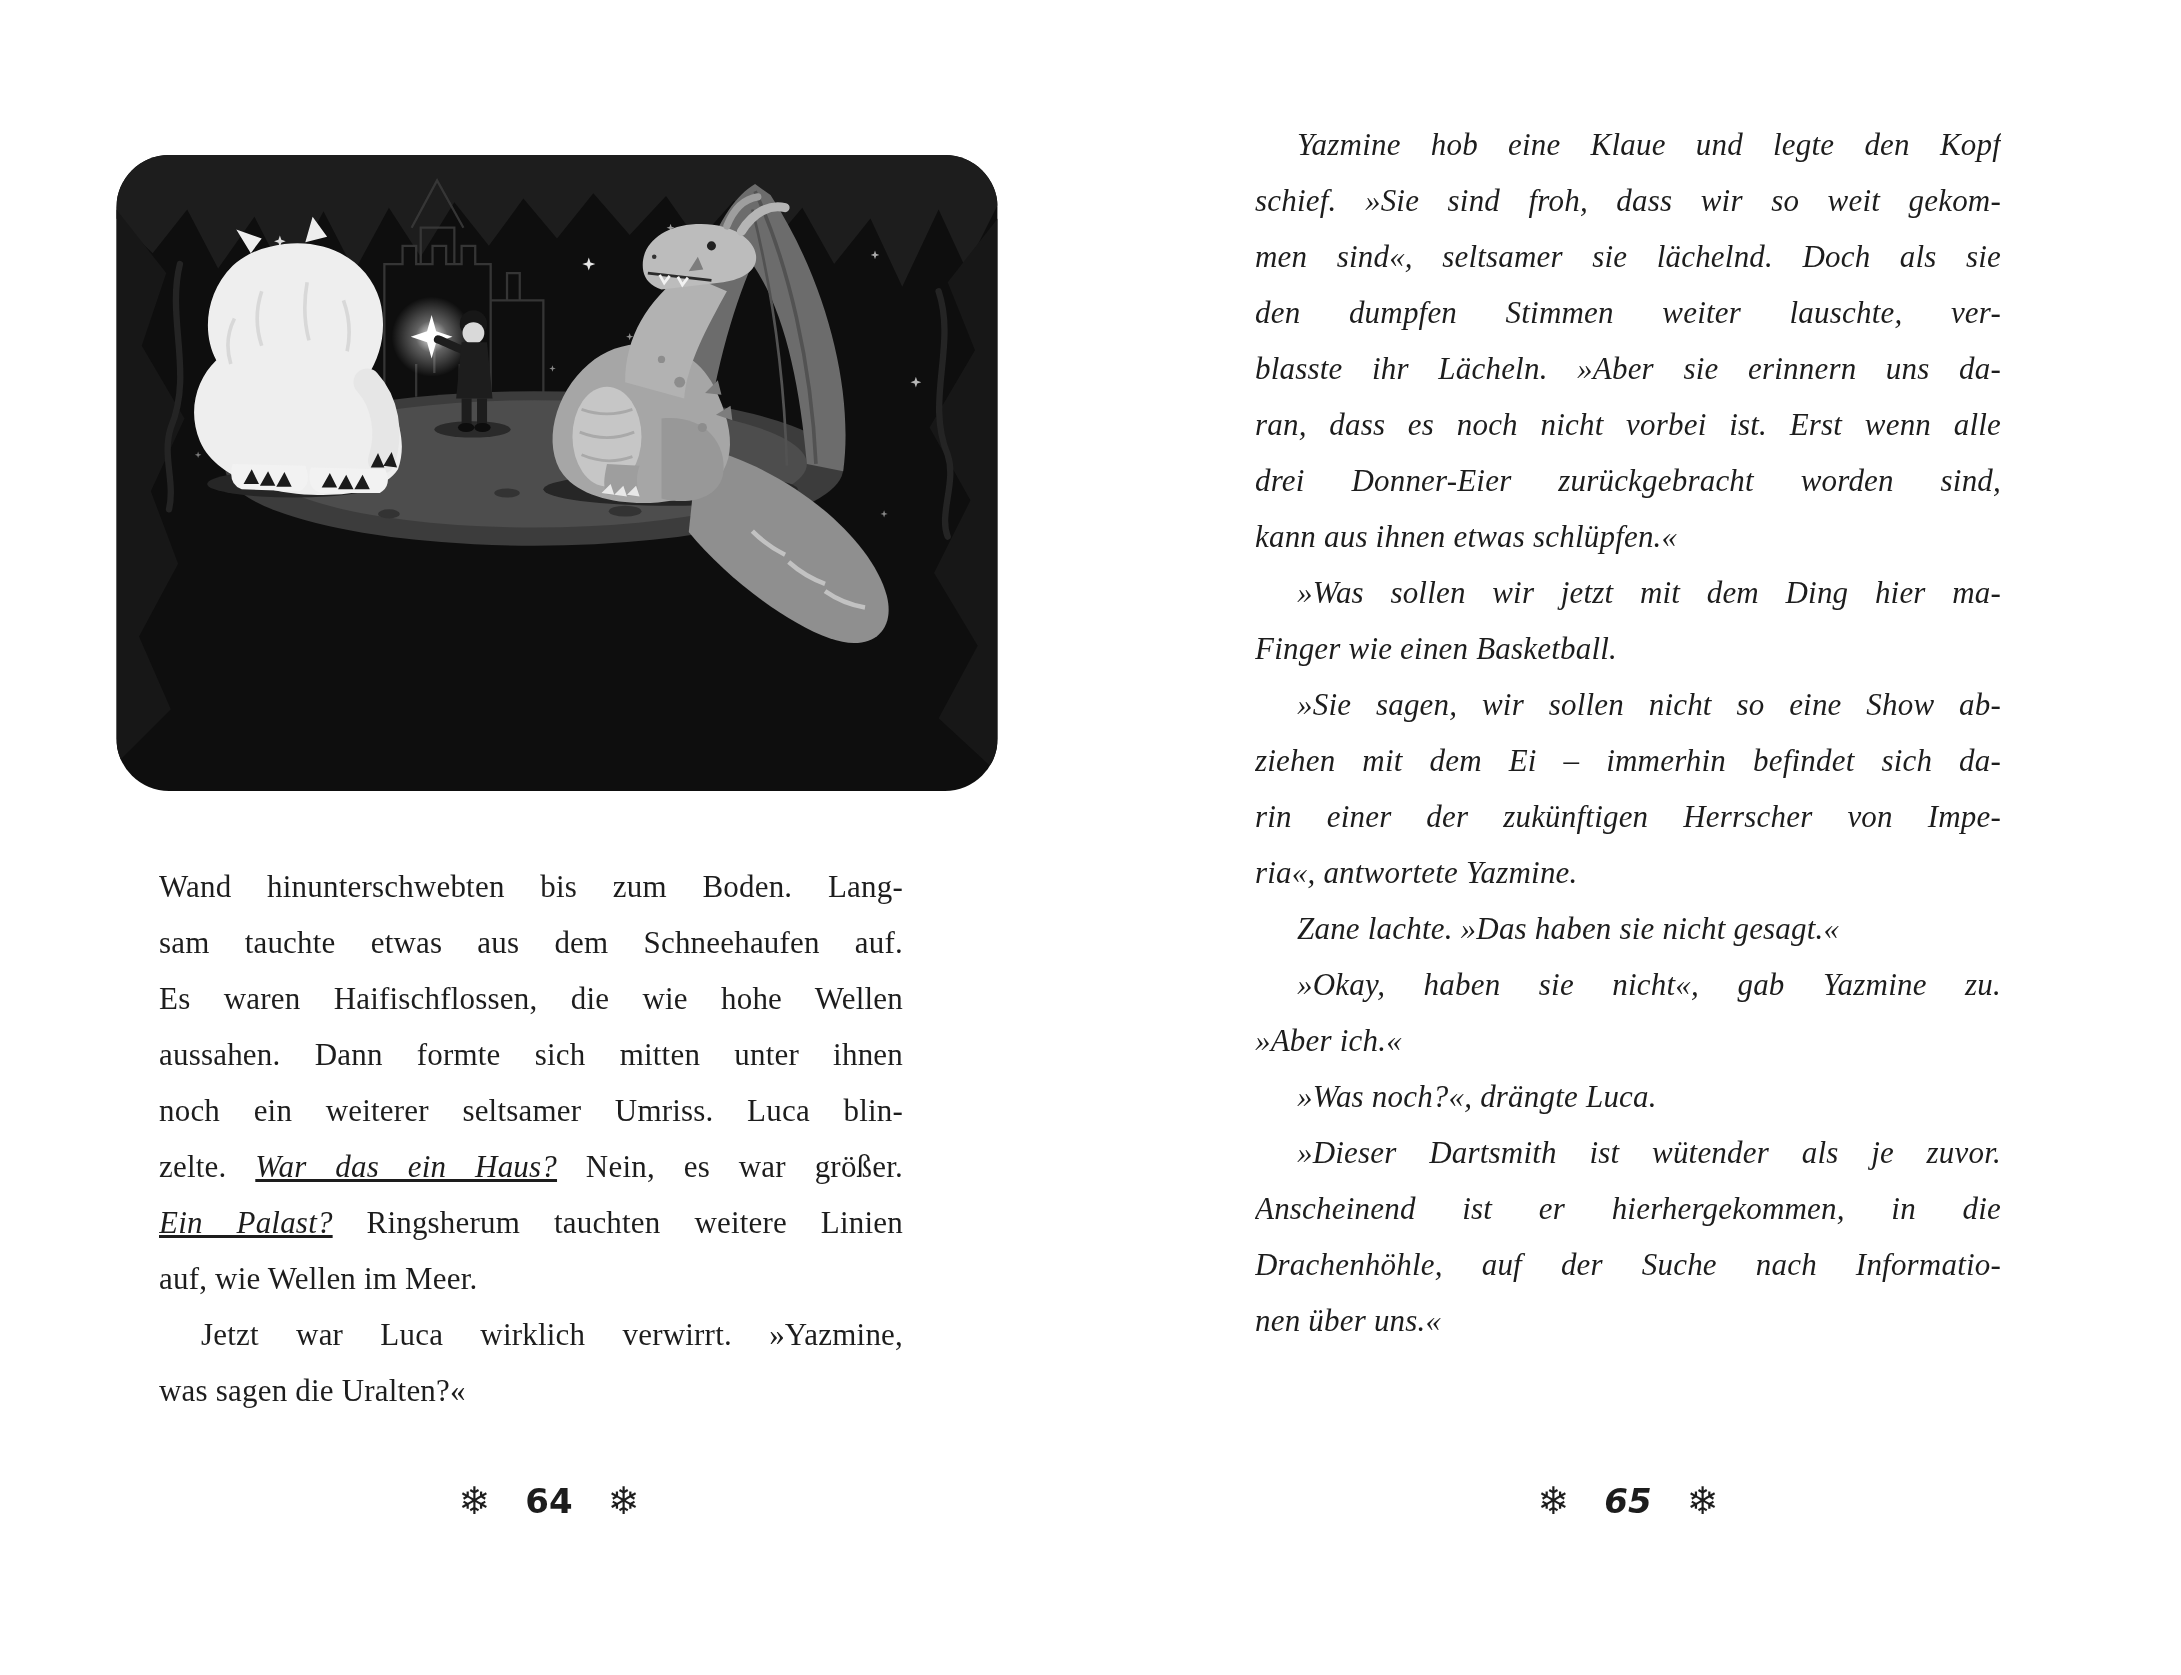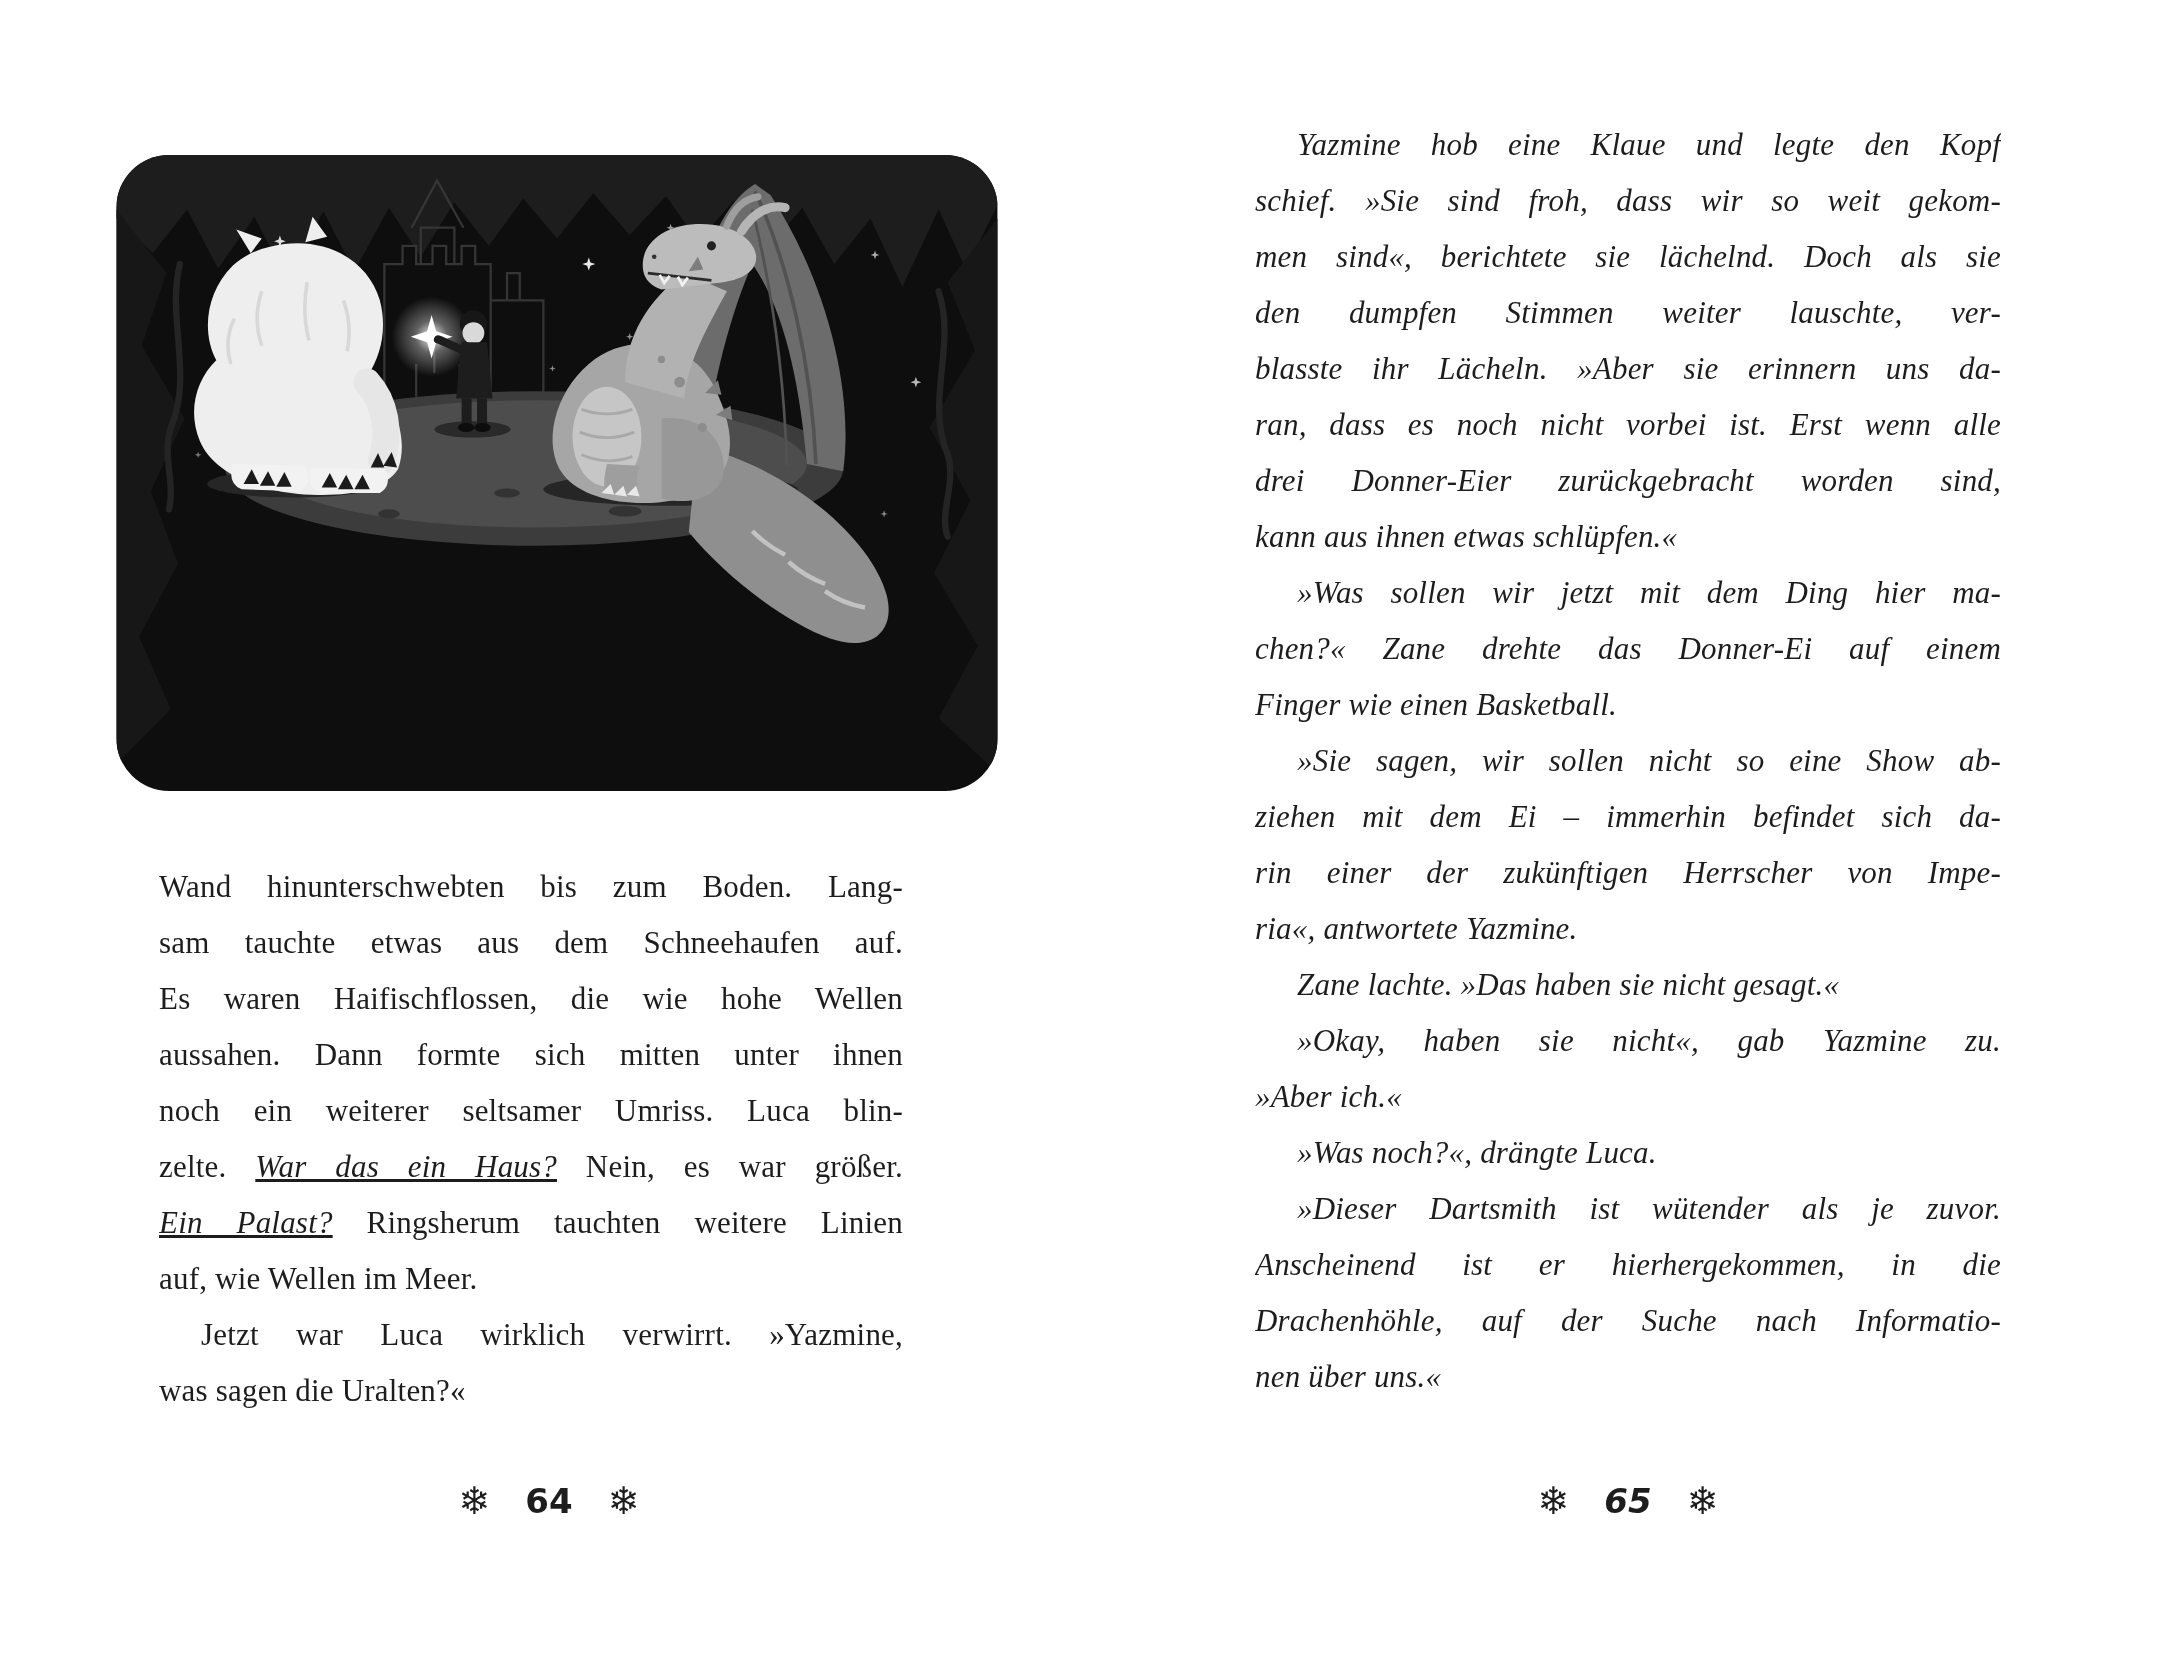--- a/index.html
+++ b/index.html
@@ -204,28 +204,27 @@
       <span class="page-number">64</span>
       <span class="snowflake">❄</span>
     </div>
   </div>
 
   <div class="page right">
 
     <div class="text-block right-col">
         <div class="line indent"><span>Yazmine hob eine Klaue und legte den Kopf</span></div>
         <div class="line"><span>schief. »Sie sind froh, dass wir so weit gekom-</span></div>
-        <div class="line"><span>men sind«, berichtete sie lächelnd. Doch als sie</span></div>
+        <div class="line"><span>men sind«, seltsamer sie lächelnd. Doch als sie</span></div>
         <div class="line"><span>den dumpfen Stimmen weiter lauschte, ver-</span></div>
         <div class="line"><span>blasste ihr Lächeln. »Aber sie erinnern uns da-</span></div>
         <div class="line"><span>ran, dass es noch nicht vorbei ist. Erst wenn alle</span></div>
         <div class="line"><span>drei Donner-Eier zurückgebracht worden sind,</span></div>
         <div class="line no-just"><span>kann aus ihnen etwas schlüpfen.«</span></div>
         <div class="line indent"><span>»Was sollen wir jetzt mit dem Ding hier ma-</span></div>
-        <div class="line"><span>chen?« Zane drehte das Donner-Ei auf einem</span></div>
         <div class="line no-just"><span>Finger wie einen Basketball.</span></div>
         <div class="line indent"><span>»Sie sagen, wir sollen nicht so eine Show ab-</span></div>
         <div class="line"><span>ziehen mit dem Ei – immerhin befindet sich da-</span></div>
         <div class="line"><span>rin einer der zukünftigen Herrscher von Impe-</span></div>
         <div class="line no-just"><span>ria«, antwortete Yazmine.</span></div>
         <div class="line indent no-just"><span>Zane lachte. »Das haben sie nicht gesagt.«</span></div>
         <div class="line indent"><span>»Okay, haben sie nicht«, gab Yazmine zu.</span></div>
         <div class="line no-just"><span>»Aber ich.«</span></div>
         <div class="line indent no-just"><span>»Was noch?«, drängte Luca.</span></div>
         <div class="line indent"><span>»Dieser Dartsmith ist wütender als je zuvor.</span></div>

